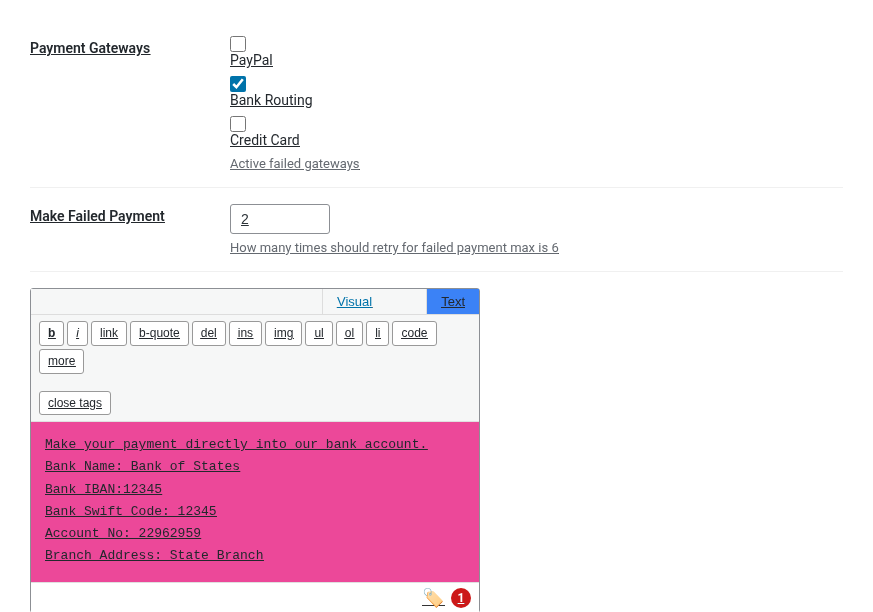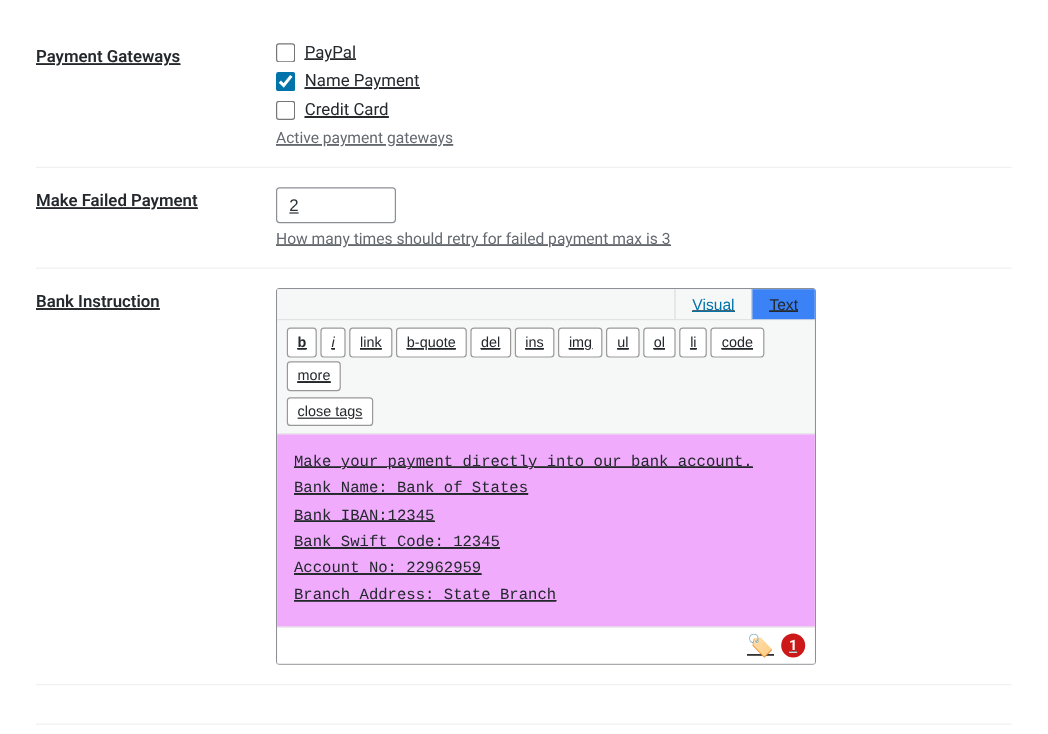--- a/index.html
+++ b/index.html
@@ -31,20 +31,21 @@
     }
 
     .settings-control {
       flex: 1;
     }
 
     
     .checkbox-item {
       display: flex;
       margin-bottom: 8px;
+      flex-direction: column;
     }
     .checkbox-item input[type="checkbox"] {
       margin-right: 8px;
       width: 16px;
       height: 16px;
       accent-color: #0073aa;
     }
     .checkbox-label {
       font-size: 14px;
       color: #23282d;
@@ -83,20 +84,21 @@
     }
 
     .editor-tab {
       padding: 5px 14px;
       font-size: 13px;
       cursor: pointer;
       border: none;
       background: none;
       color: #0073aa;
       border-left: 1px solid #ddd;
+      margin-left: 40px;
     }
 
     .editor-tab.active {
       background: #3b82f6;
       color: #23282d;
       font-weight: 500;
     }
 
     .editor-toolbar {
       display: flex;
@@ -123,21 +125,21 @@
     .toolbar-btn.underline { text-decoration: underline; }
 
     .editor-content {
       min-height: 160px;
       padding: 12px 14px;
       font-family: "Courier New", Courier, monospace;
       font-size: 13px;
       line-height: 1.7;
       color: #23282d;
       position: relative;
-      background: #f0abfc;
+      background: #ec4899;
     }
 
     .editor-content span.underline-text {
       text-decoration: underline;
     }
 
     .editor-footer {
       display: flex;
       justify-content: flex-end;
       align-items: center;
@@ -169,60 +171,59 @@
 
 <div class="settings-row">
   <div class="settings-label">Payment Gateways</div>
   <div class="settings-control">
     <div class="checkbox-item">
       <input type="checkbox" id="paypal" style="">
       <label class="checkbox-label" for="paypal">PayPal</label>
     </div>
     <div class="checkbox-item">
       <input type="checkbox" id="bank" checked="" style="">
-      <label class="checkbox-label" for="bank">Name Payment</label>
+      <label class="checkbox-label" for="bank">Bank Routing</label>
     </div>
     <div class="checkbox-item">
       <input type="checkbox" id="credit" style="">
       <label class="checkbox-label" for="credit">Credit Card</label>
     </div>
-    <div class="hint-text">Active payment gateways</div>
+    <div class="hint-text">Active failed gateways</div>
   </div>
 </div>
 
 <div class="settings-row">
   <div class="settings-label">Make Failed Payment</div>
   <div class="settings-control">
     <input type="number" class="number-input" value="2" style="">
-    <div class="hint-text">How many times should retry for failed payment max is 3</div>
+    <div class="hint-text">How many times should retry for failed payment max is 6</div>
   </div>
 </div>
 
 <div class="settings-row" style="align-items:flex-start;">
-  <div class="settings-label">Bank Instruction</div>
   <div class="settings-control">
     <div class="editor-wrapper">
       <div class="editor-tabs">
         <button class="editor-tab">Visual</button>
         <button class="editor-tab active">Text</button>
       </div>
       <div class="editor-toolbar">
         <button class="toolbar-btn bold">b</button>
         <button class="toolbar-btn italic">i</button>
         <button class="toolbar-btn underline">link</button>
         <button class="toolbar-btn">b-quote</button>
         <button class="toolbar-btn">del</button>
         <button class="toolbar-btn">ins</button>
         <button class="toolbar-btn">img</button>
         <button class="toolbar-btn">ul</button>
         <button class="toolbar-btn">ol</button>
         <button class="toolbar-btn">li</button>
         <button class="toolbar-btn">code</button>
         <button class="toolbar-btn">more</button>
-        <div style="width:100%; margin-top:2px;">
+        <div style="width:100%; margin-top:14px;">
           <button class="toolbar-btn">close tags</button>
         </div>
       </div>
       <div class="editor-content">
         <div>Make your payment directly into our bank account.</div>
         <div>Bank Name: Bank of States</div>
         <div>Bank IBAN:12345</div>
         <div>Bank Swift Code: 12345</div>
         <div>Account No: 22962959</div>
         <div>Branch Address: State Branch</div>

